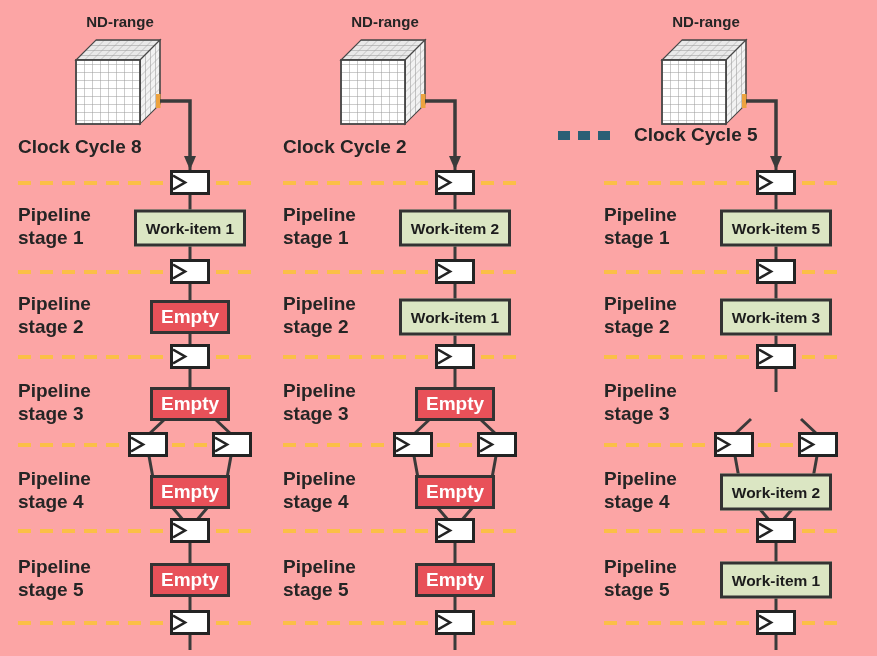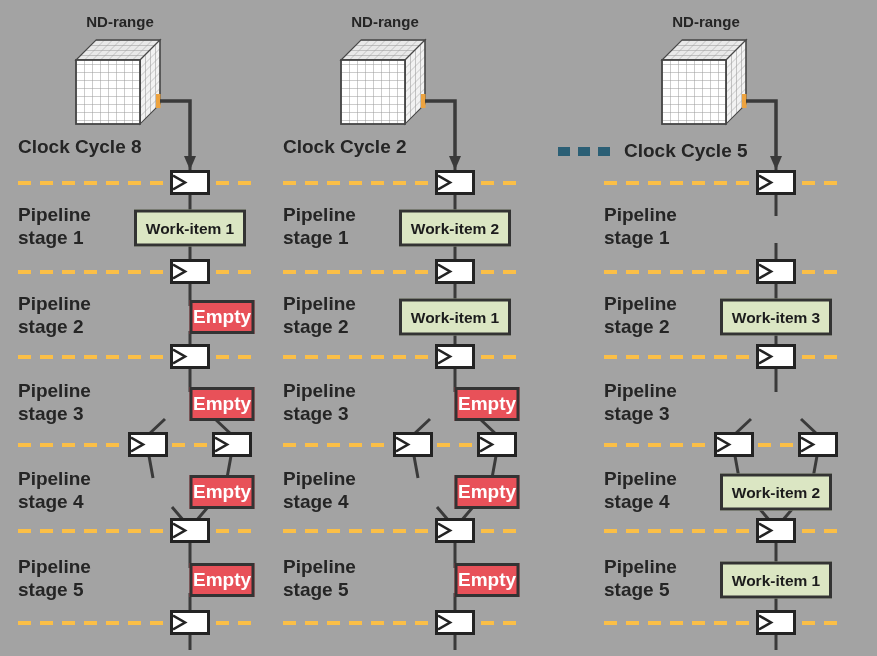--- a/index.html
+++ b/index.html
@@ -1,18 +1,18 @@
 <!DOCTYPE html>
 <html><head>
 <meta charset="utf-8">
 <style>
   html,body { margin:0; padding:0; background:#ffffff; }
   #canvas {
     position:relative; width:877px; height:656px; overflow:hidden;
-    background:#a3a3a3;
+    background:#fca5a5;
     font-family:"Liberation Sans", sans-serif;
     color:#252525;
   }
   .column { position:absolute; top:0; width:250px; height:656px; }
 
   
   .dash {
     position:absolute; left:0; width:240px; height:4px; z-index:1;
     background:repeating-linear-gradient(90deg,#FBBF47 0 13px, transparent 13px 22px);
   }
@@ -26,30 +26,30 @@
   }
   .reg svg { position:absolute; left:0; top:0; }
 
   
   .box {
     position:absolute; left:172px; transform:translate(-50%,-50%); z-index:3;
     display:flex; align-items:center; justify-content:center;
     box-sizing:border-box; font-weight:bold; white-space:nowrap;
   }
   .box--work { background:#DBE6C3; border:3px solid #333333; width:112px; height:37px; font-size:15.5px; color:#1c1c1c; }
-  .box--empty { background:#E85159; border:3px solid #333333; width:65px; height:34px; font-size:19px; color:#ffffff;margin-left:32px; }
+  .box--empty { background:#E85159; border:3px solid #333333; width:80px; height:34px; font-size:19px; color:#ffffff; }
 
   
   .nd-label {
     position:absolute; left:42px; top:13px; width:120px; text-align:center;
     font-size:15px; font-weight:bold; z-index:3;
   }
   .clock-label { font-size:19px; font-weight:bold; white-space:nowrap; }
   .clock-abs { position:absolute; left:0; top:136px; z-index:3; }
-  .clock-row { position:absolute; left:-46px; top:140px; z-index:3; display:flex; align-items:center; gap:14px; }
+  .clock-row { position:absolute; left:-46px; top:124px; z-index:3; display:flex; align-items:center; gap:24px; }
   .ellipsis-icon { display:flex; gap:8px; }
   .ellipsis-icon .sq { width:12px; height:9px; background:#2B5F75; display:block; }
 
   .stage-label { position:absolute; left:0; z-index:3; font-size:19px; font-weight:bold; line-height:23px; }
 
   .defs-holder { position:absolute; width:0; height:0; overflow:hidden; }
 </style>
 </head>
 <body>
 
@@ -341,18 +341,19 @@
         <svg width="34" height="19" viewBox="0 0 34 19">
           <path d="M0 2.5 L12 9.5 L0 16.5" fill="none" stroke="#232323" stroke-width="2.6"></path>
         </svg>
       </div>
     <div class="reg" style="left:152px;top:610px">
         <svg width="34" height="19" viewBox="0 0 34 19">
           <path d="M0 2.5 L12 9.5 L0 16.5" fill="none" stroke="#232323" stroke-width="2.6"></path>
         </svg>
       </div>
 
+    <div class="box box--work" style="top:228px">Work-item 5</div>
     <div class="box box--work" style="top:317px">Work-item 3</div>
     <div class="box box--work" style="top:492px">Work-item 2</div>
     <div class="box box--work" style="top:580px">Work-item 1</div>
   </div>
 
 </div>
 
 </body></html>

